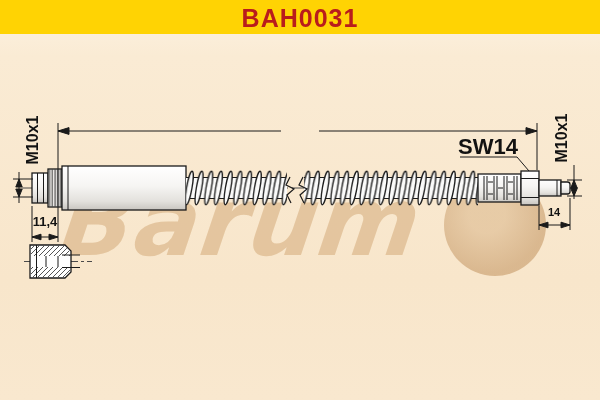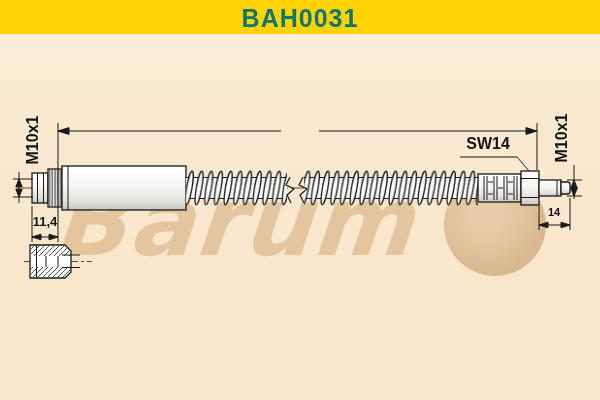--- a/index.html
+++ b/index.html
@@ -6,42 +6,42 @@
   .stage{
     position:relative;width:600px;height:400px;overflow:hidden;
     background:linear-gradient(180deg,#fdf3e4 0%,#faebd4 14%,#f8e6cb 70%,#f9e8cf 100%);
     font-family:"Liberation Sans",sans-serif;
   }
   .header{
     position:absolute;left:0;top:0;width:600px;height:34px;
     background:#ffd303;display:flex;align-items:center;justify-content:center;
   }
   .title{
-    font-size:25px;font-weight:bold;color:#0f766e;letter-spacing:1px;
+    font-size:25px;font-weight:bold;color:#b91c1c;letter-spacing:1px;
     transform:translateY(1px);
   }
   .wm-circle{
     position:absolute;left:444px;top:174px;width:102px;height:102px;border-radius:50%;
     background:radial-gradient(circle at 42% 40%, #d9b487 22%, #c1925e 68%);
     opacity:.55;
   }
   .wm-text{
     position:absolute;left:62px;top:174px;width:520px;
     font-family:"DejaVu Sans",sans-serif;
     font-size:96px;line-height:1;font-weight:bold;font-style:italic;
     color:#cfa26e;opacity:.48;transform:skewX(-8deg);letter-spacing:1px;
     white-space:nowrap;
   }
   svg.draw{position:absolute;left:0;top:0;}
   .lbl{
     position:absolute;font-weight:bold;color:#121212;text-align:center;
     font-family:"Liberation Sans",sans-serif;white-space:nowrap;line-height:1;
   }
   .lbl-310{left:270px;top:121px;width:60px;font-size:17px;}
-  .lbl-sw{left:458px;top:136px;width:60px;font-size:16px;}
+  .lbl-sw{left:458px;top:136px;width:60px;font-size:22px;}
   .lbl-114{left:25px;top:215px;width:40px;font-size:13px;}
   .lbl-14{left:534px;top:207px;width:40px;font-size:11px;}
   .lbl-rot{width:60px;height:18px;font-size:16px;transform:rotate(-90deg);}
   .lbl-m10-left{left:4px;top:131px;}
   .lbl-m10-right{left:533px;top:129px;}
 </style>
 </head>
 <body>
 
 <div class="stage">

